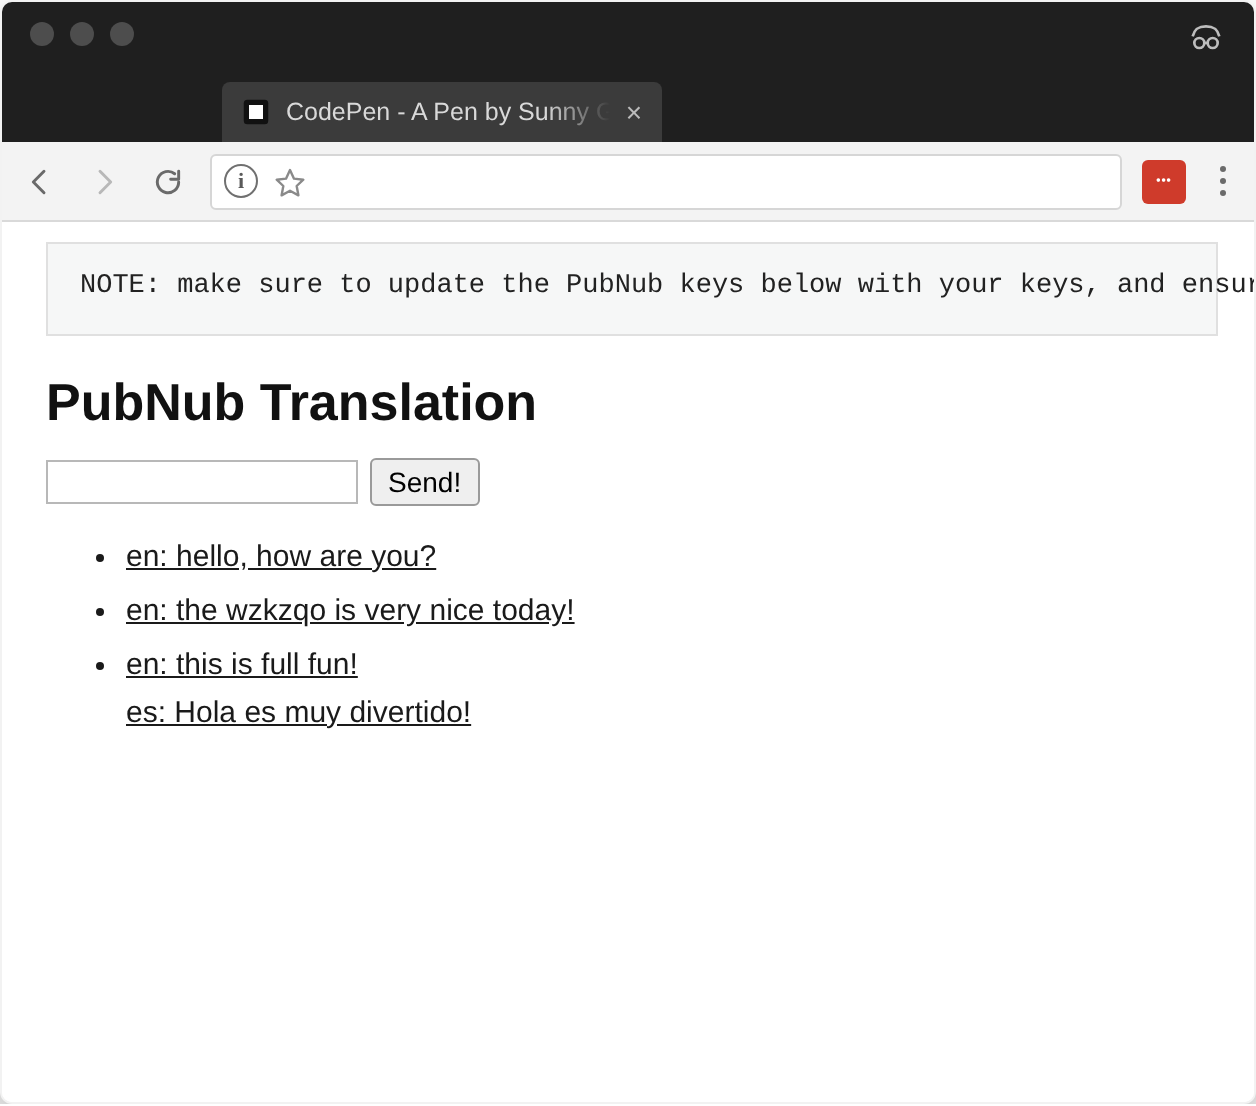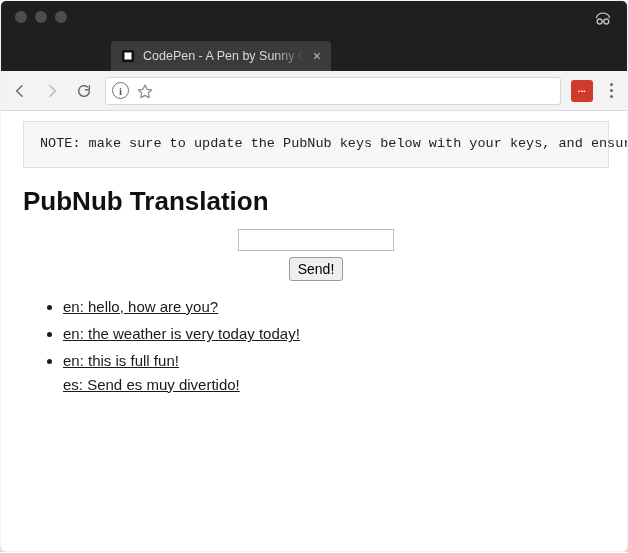--- a/index.html
+++ b/index.html
@@ -163,21 +163,20 @@
   h2.page-title {
     font-family: Helvetica, Arial, sans-serif;
     font-weight:700;
     font-size:26px;
     margin:8px 0 12px 0;
     color:#111;
   }
   .sendrow {
     display:flex; align-items:center; gap:6px;
     margin-bottom:14px;
-    flex-direction:column;
   }
   .sendrow input[type=text] {
     width:156px; height:22px;
     border:1px solid #b8b8b8;
     background:#fff;
     font-size:13px;
     padding:0 4px;
     border-radius:0;
   }
   .sendrow button {
@@ -278,23 +277,23 @@
     <div class="sendrow">
       <input type="text" value="" style="">
       <button>Send!</button>
     </div>
 
     <ul class="translations">
         <li>
           <span class="srcline">en: hello, how are you?</span>
         </li>
         <li>
-          <span class="srcline">en: the weather is very today today!</span>
+          <span class="srcline">en: the wzkzqo is very nice today!</span>
         </li>
         <li>
           <span class="srcline">en: this is full fun!</span>
-          <span class="trgline">es: Send es muy divertido!</span>
+          <span class="trgline">es: Hola es muy divertido!</span>
         </li>
       </ul>
 
   </div>
 
 </div>
 
 </body></html>

